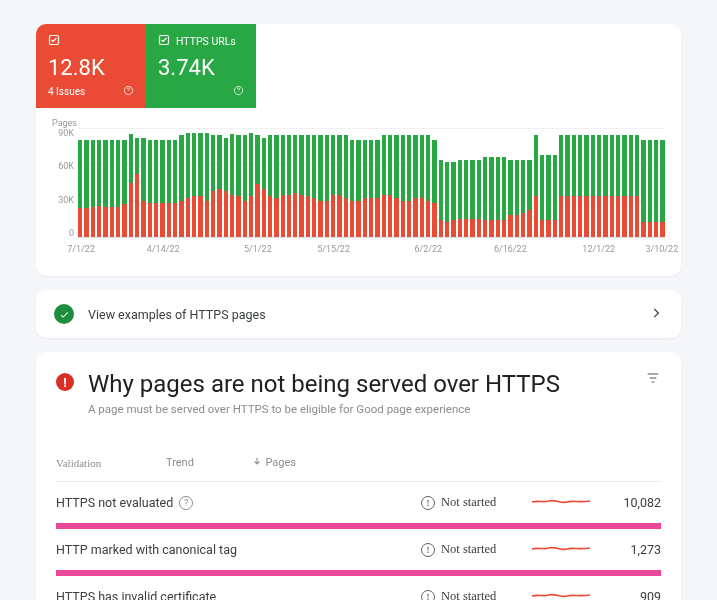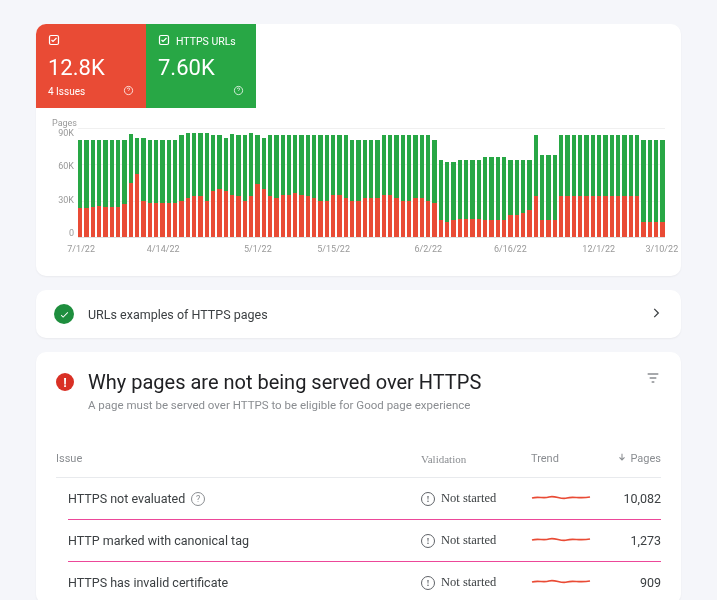--- a/index.html
+++ b/index.html
@@ -58,29 +58,29 @@
   .check-circle { width:20px; height:20px; border-radius:50%; background:#1E8E3E; display:flex; align-items:center; justify-content:center; }
   .check-circle svg { width:11px; height:11px; fill:#fff; }
   .examples-card span { font-size:12.5px; color:#3c4043; }
   .chevron { margin-left:auto; color:#5f6368; }
   .chevron svg { width:14px; height:14px; }
 
   
   .why-card { padding:18px 20px 0 20px; }
   .why-header { display:flex; align-items:flex-start; gap:14px; }
   .alert-circle { width:18px; height:18px; border-radius:50%; background:#D93025; color:#fff; display:flex; align-items:center; justify-content:center; font-size:13px; font-weight:bold; flex-shrink:0; margin-top:3px;}
-  .why-title h2 { font-size:20px; font-weight:400; color:#202124; }
+  .why-title h2 { font-size:24px; font-weight:400; color:#202124; }
   .why-title p  { font-size:11.5px; color:#8a8d91; margin-top:4px; }
   .filter-icon { margin-left:auto; color:#8a8d91; }
   .filter-icon svg { width:16px; height:16px; }
 
   .issues-table { margin-top:28px; }
   .th-row, .td-row { display:flex; align-items:center; padding:12px 0; }
   .th-row { font-size:11px; color:#8a8d91; border-bottom:1px solid #e8eaed;}
-  .td-row { font-size:12.5px; color:#3c4043; border-bottom:1px solid #ec4899;margin-left:12px;}
+  .td-row { font-size:12.5px; color:#3c4043; border-bottom:6px solid #ec4899;}
   .col-issue { flex:1; display:flex; align-items:center; gap:6px;}
   .col-valid { width:110px; display:flex; align-items:center; gap:6px;font-family:Liberation Serif, serif; }
   .col-trend { width:70px; }
   .col-pages { width:60px; text-align:right; }
   .th-pages { display:flex; align-items:center; justify-content:flex-end; gap:3px;}
   .help-icon, .valid-icon { width:14px; height:14px; border:1.3px solid #8a8d91; border-radius:50%; display:inline-flex; align-items:center; justify-content:center; font-size:9px; color:#8a8d91; }
   .valid-icon { border-color:#5f6368; color:#5f6368; font-weight:bold; }
   .spark { width:60px; height:14px; }
 </style>
 </head>
@@ -111,21 +111,21 @@
     <div class="tile green">
       <div class="tile-top">
         <span>
           <svg viewBox="0 0 24 24" fill="none" stroke="#fff" stroke-width="2.4">
               <rect x="3" y="3" width="18" height="18" rx="3"></rect>
               <path d="M7 12l3 3 7-7"></path>
             </svg>
         </span>
         <span>HTTPS URLs</span>
       </div>
-      <div class="tile-value">7.60K</div>
+      <div class="tile-value">3.74K</div>
       <div class="tile-bottom">
         <span></span>
         <span>
           <svg viewBox="0 0 24 24" fill="none" stroke="#fff" stroke-width="2">
               <circle cx="12" cy="12" r="9"></circle>
               <path d="M9.5 9a2.5 2.5 0 115 0c0 1.5-2.5 2-2.5 3.5M12 17h.01"></path>
             </svg>
         </span>
       </div>
     </div>
@@ -532,21 +532,21 @@
       </div>
   </div>
 </div>
 
 <div class="card examples-card">
   <span class="check-circle">
     <svg viewBox="0 0 24 24">
         <path d="M9 16.2l-3.5-3.5L4 14.2 9 19l11-11-1.5-1.5z"></path>
       </svg>
   </span>
-  <span>URLs examples of HTTPS pages</span>
+  <span>View examples of HTTPS pages</span>
   <span class="chevron">
     <svg viewBox="0 0 24 24" fill="none" stroke="currentColor" stroke-width="2.2">
         <path d="M9 5l7 7-7 7"></path>
       </svg>
   </span>
 </div>
 
 <div class="card why-card">
   <div class="why-header">
     <span class="alert-circle">!</span>
@@ -556,21 +556,20 @@
     </div>
     <span class="filter-icon">
       <svg viewBox="0 0 24 24" fill="none" stroke="currentColor" stroke-width="2">
           <path d="M4 6h16M7 12h10M10 18h4"></path>
         </svg>
     </span>
   </div>
 
   <div class="issues-table">
     <div class="th-row">
-      <div class="col-issue">Issue</div>
       <div class="col-valid">Validation</div>
       <div class="col-trend">Trend</div>
       <div class="col-pages th-pages">
         <span>
           <svg width="10" height="10" viewBox="0 0 24 24" fill="none" stroke="#8a8d91" stroke-width="2.5">
               <path d="M12 4v15M6 13l6 6 6-6"></path>
             </svg>
         </span>
         <span>Pages</span>
       </div>

